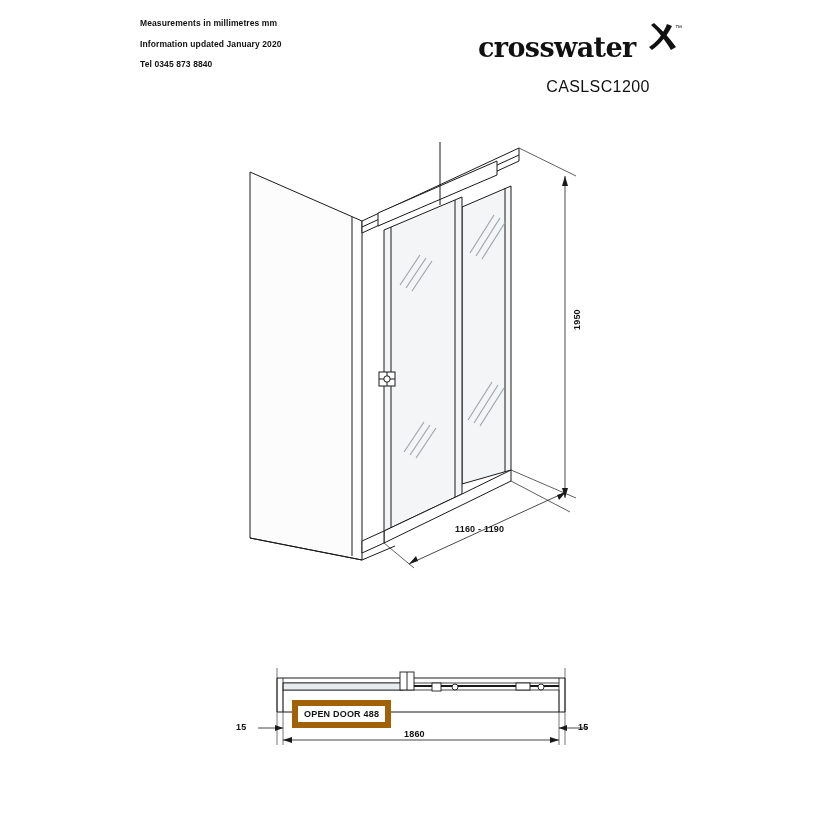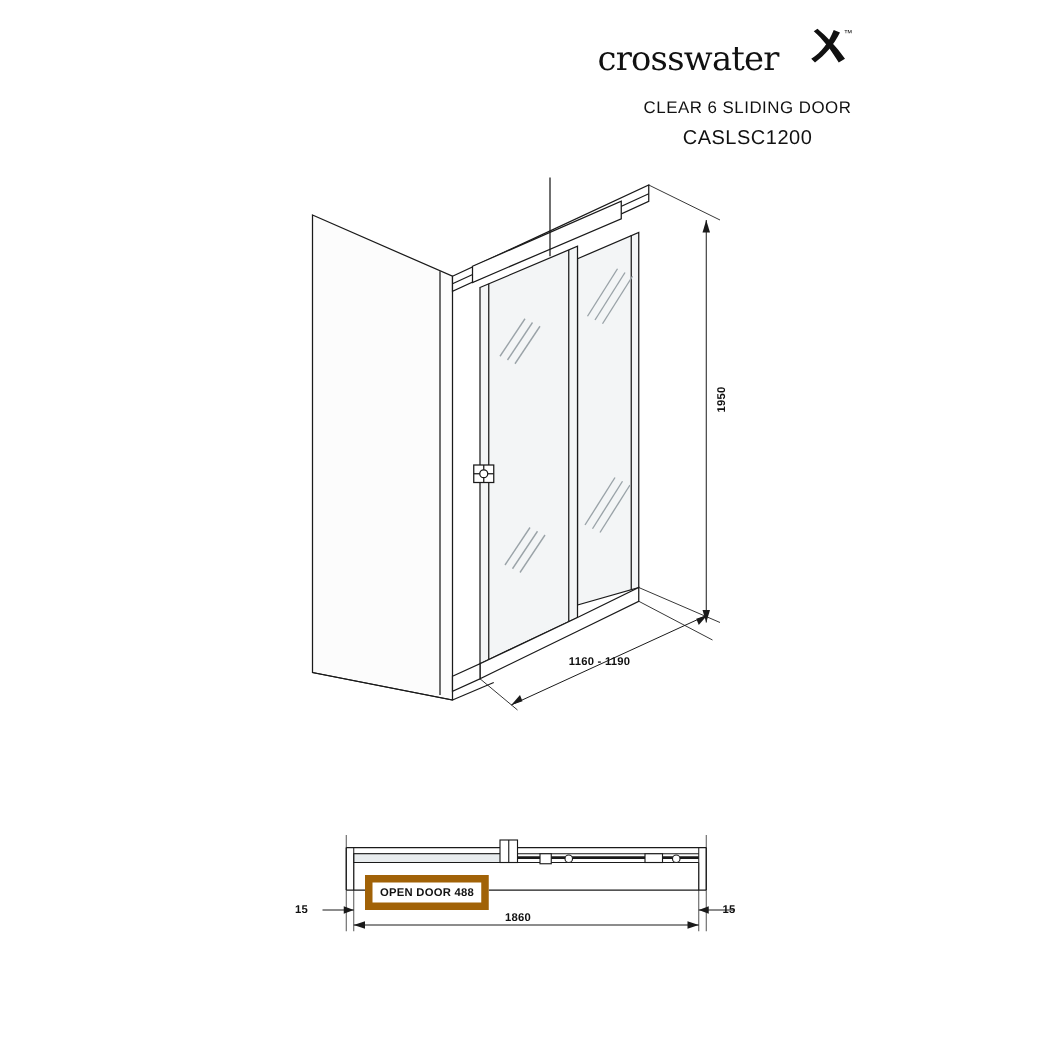--- a/index.html
+++ b/index.html
@@ -38,21 +38,21 @@
   .brand {
     position: absolute;
     left: 478px;
     top: 18px;
     width: 230px;
     height: 48px;
   }
   .brand-word {
     font-family: "DejaVu Serif", serif;
     font-size: 27px;
-    font-weight: normal;
+    font-weight: bold;
     letter-spacing: -0.6px;
     color: #111;
     line-height: 1;
     position: absolute;
     left: 0;
     top: 16px;
   }
   .brand-x {
     position: absolute;
     left: 167px;
@@ -123,32 +123,36 @@
     padding: 3px 6px 3px 6px;
     letter-spacing: 0.2px;
     white-space: nowrap;
   }
 </style>
 </head>
 <body>
 
 <div class="sheet">
 
+  <div class="meta">
+    <div>Measurements in millimetres mm</div>
+    <div>Information updated January 2020</div>
+    <div>Tel  0345 873 8840</div>
+  </div>
 
   <div class="brand">
     <div class="brand-word">crosswater</div>
     <svg class="brand-x" viewBox="0 0 34 34">
       <path d="M4 27 C12 22 18 14 22 4 L27 6 C22 16 15 24 7 30 Z" fill="#111"></path>
       <path d="M6 5 C13 11 20 20 26 30 L31 27 C24 17 16 9 9 3 Z" fill="#111"></path>
     </svg>
     <div class="brand-tm">™</div>
   </div>
 
   <div class="title-block">
-    <div class="title-main">CLEAR 6 SLIDING DOOR</div>
     <div class="title-code">CASLSC1200</div>
   </div>
 
   <svg class="draw" viewBox="0 0 837 837">
     <g stroke="#1a1a1a" fill="none" stroke-width="1">
 
       <polygon points="250,172 362,221 362,560 250,538" fill="#fcfcfc" stroke="#1a1a1a" stroke-width="1"></polygon>
 
       <line x1="352" y1="217" x2="352" y2="556"></line>
 

